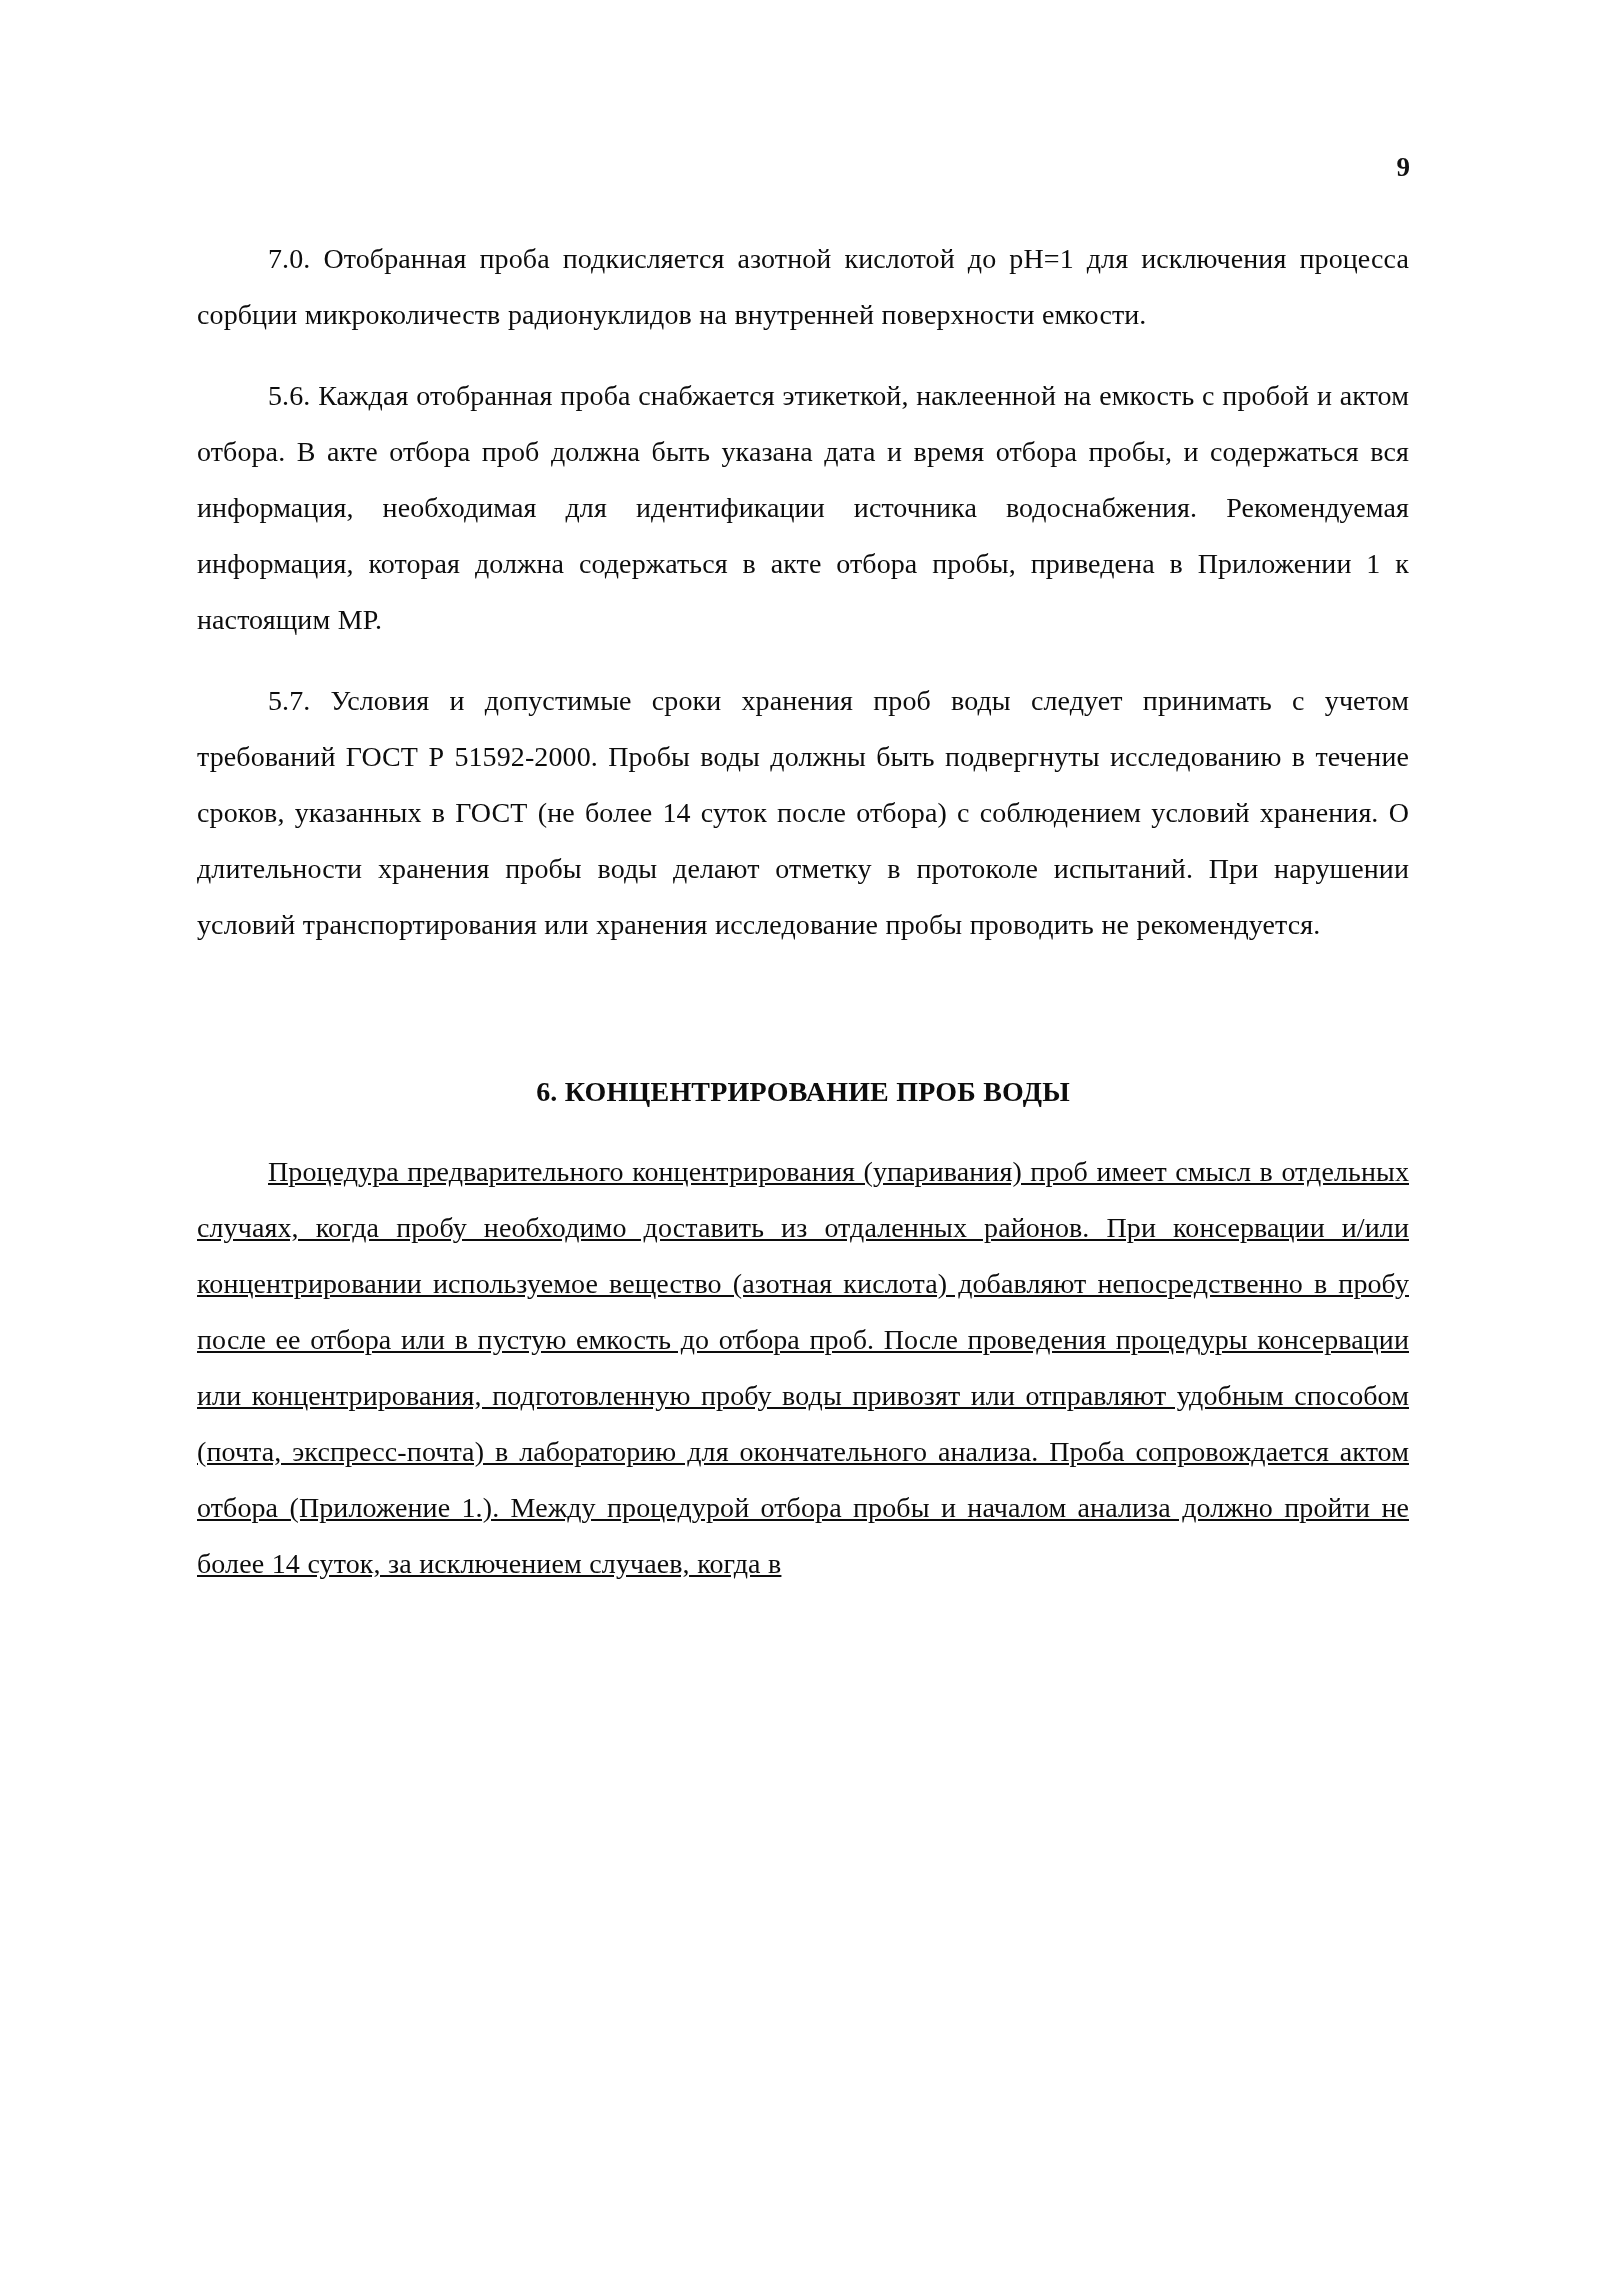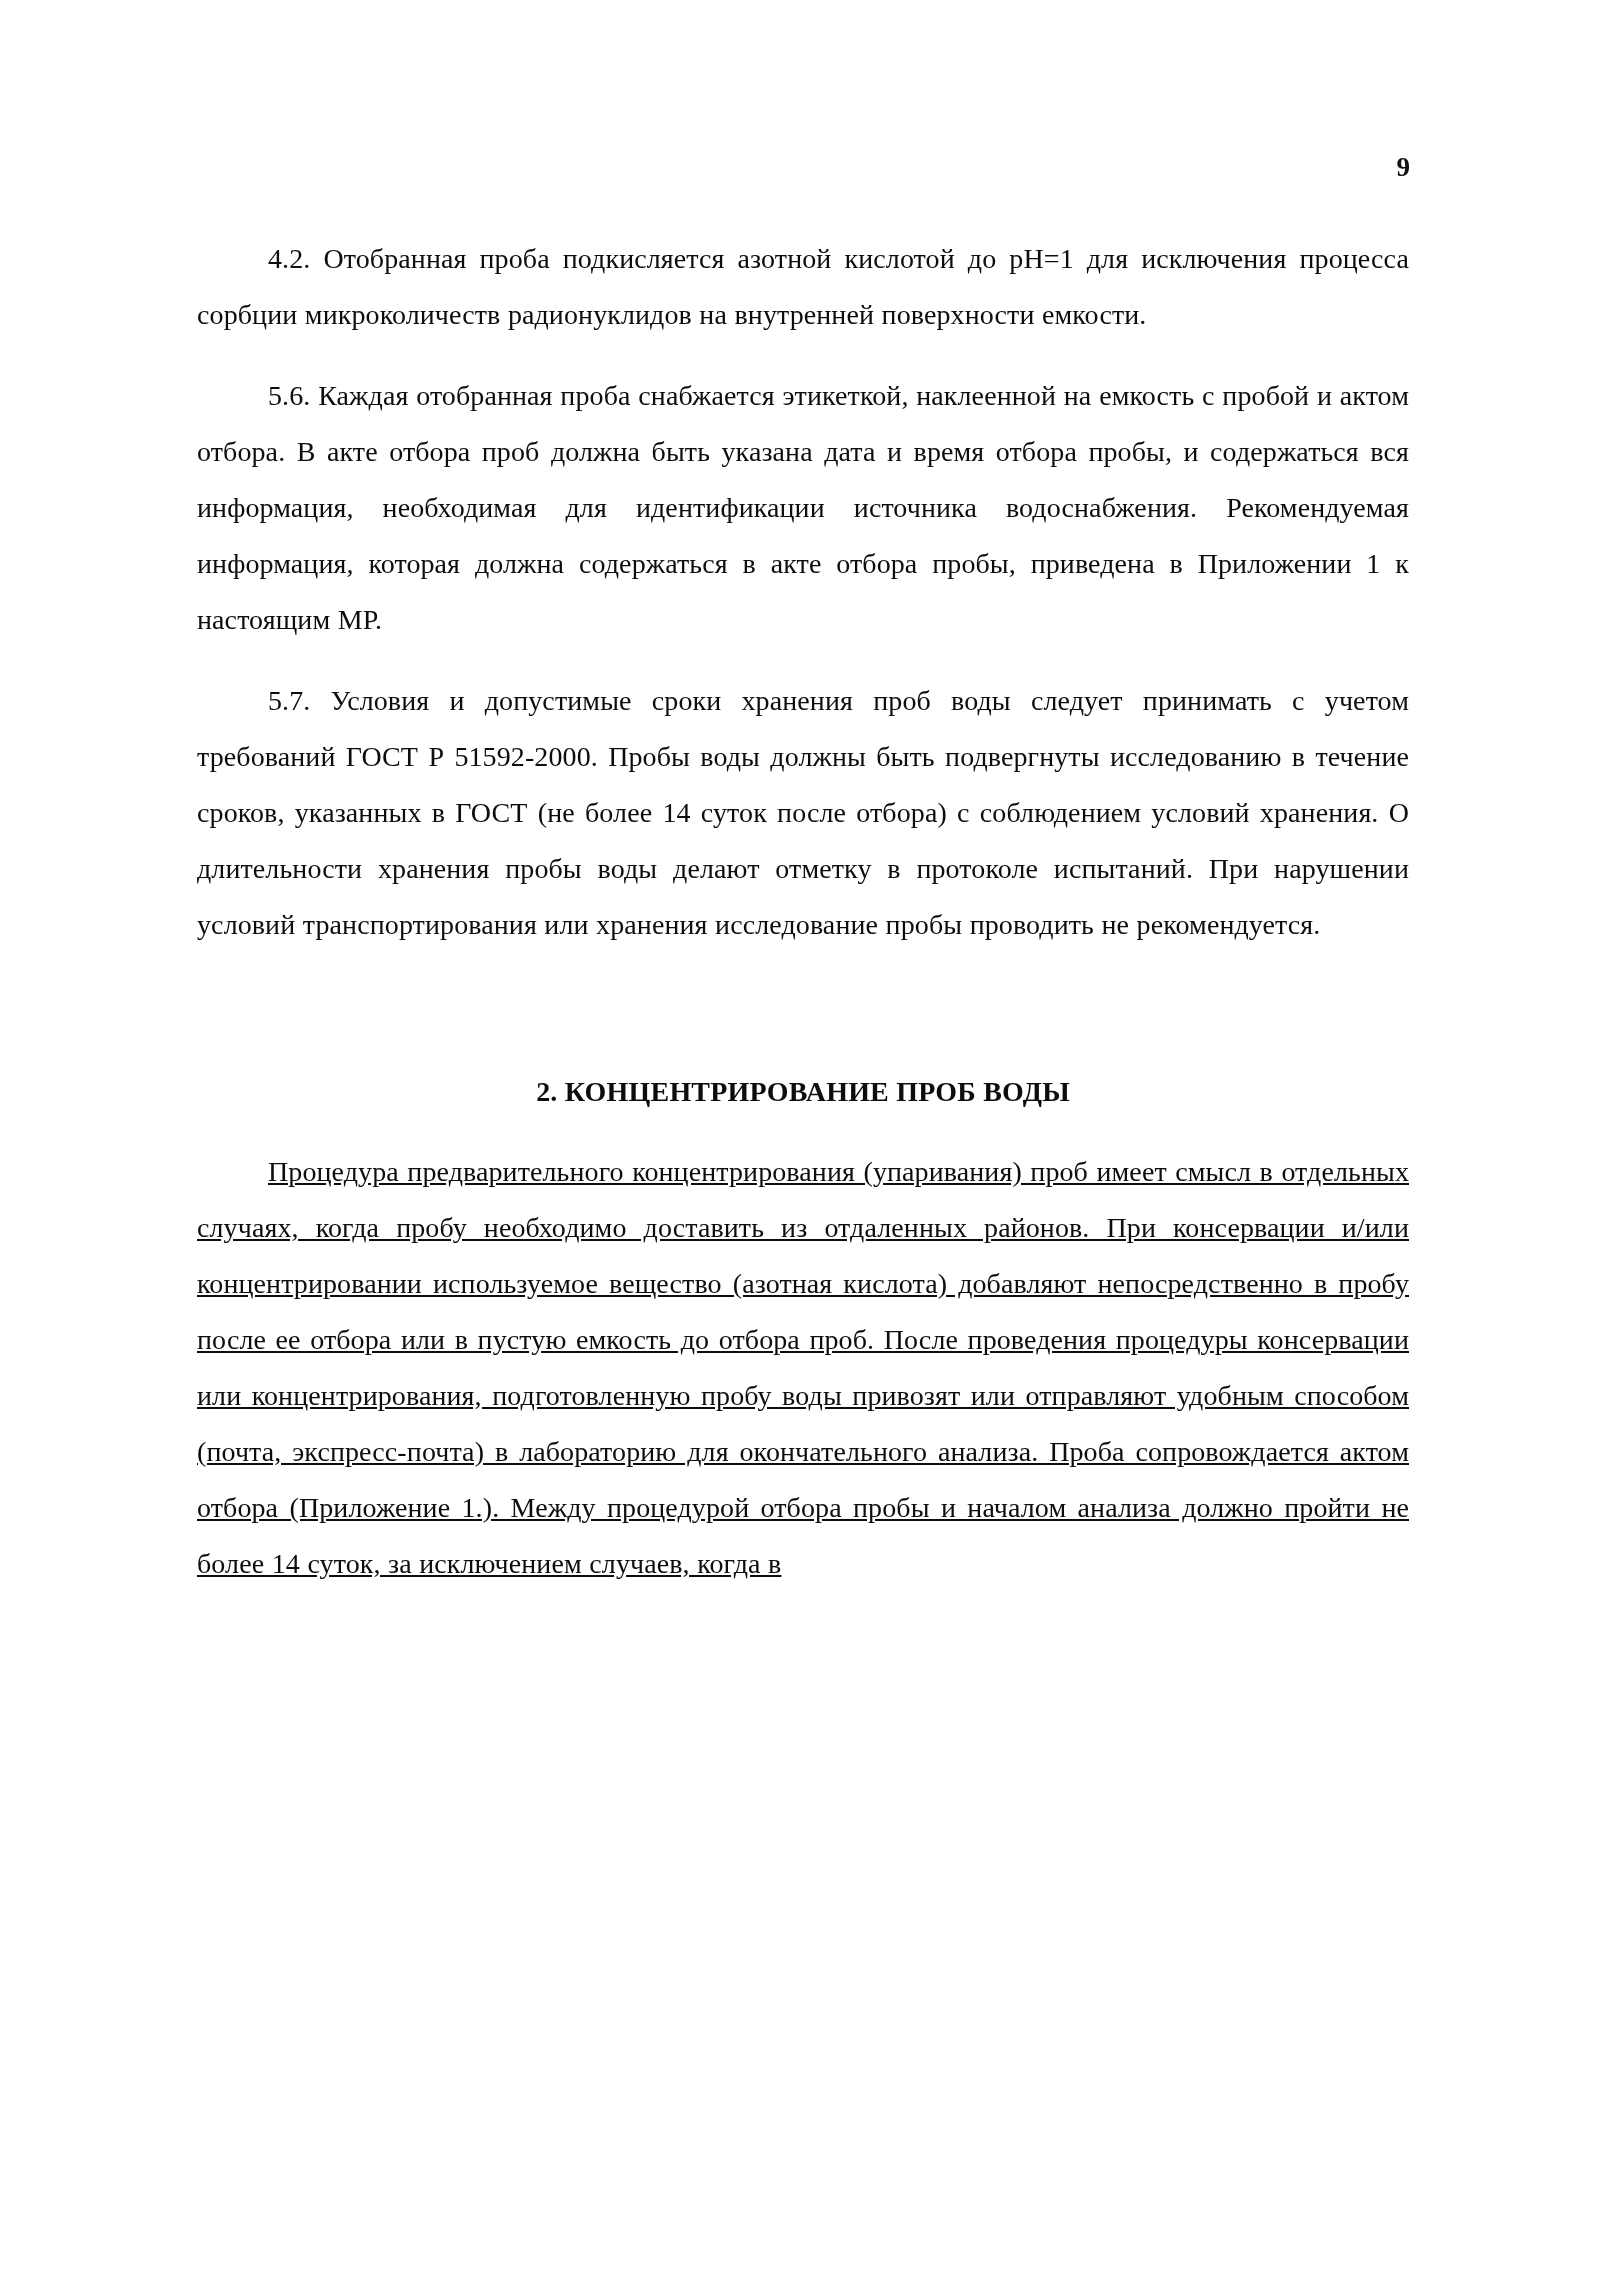--- a/index.html
+++ b/index.html
@@ -64,27 +64,27 @@
 </style>
 </head>
 <body>
 
 <div class="page">
 
   <div class="page-number">9</div>
 
   <div class="content">
 
-    <p class="para"><span class="indent"></span><span>4.2. Отобранная проба подкисляется азотной кислотой до pH=1 для исключения процесса сорбции микроколичеств радионуклидов на внутренней поверхности емкости.</span></p>
+    <p class="para"><span class="indent"></span><span>7.0. Отобранная проба подкисляется азотной кислотой до pH=1 для исключения процесса сорбции микроколичеств радионуклидов на внутренней поверхности емкости.</span></p>
 
     <p class="para"><span class="indent"></span><span>5.6. Каждая отобранная проба снабжается этикеткой, наклеенной на емкость с пробой и актом отбора. В акте отбора проб должна быть указана дата и время отбора пробы, и содержаться вся информация, необходимая для идентификации источника водоснабжения. Рекомендуемая информация, которая должна содержаться в акте отбора пробы, приведена в Приложении 1 к настоящим МР.</span></p>
 
     <p class="para"><span class="indent"></span><span>5.7. Условия и допустимые сроки хранения проб воды следует принимать с учетом требований ГОСТ Р 51592-2000. Пробы воды должны быть подвергнуты исследованию в течение сроков, указанных в ГОСТ (не более 14 суток после отбора) с соблюдением условий хранения. О длительности хранения пробы воды делают отметку в протоколе испытаний. При нарушении условий транспортирования или хранения исследование пробы проводить не рекомендуется.</span></p>
 
     <div class="spacer-before-heading"></div>
 
-    <h2 class="section-heading">2. КОНЦЕНТРИРОВАНИЕ ПРОБ ВОДЫ</h2>
+    <h2 class="section-heading">6. КОНЦЕНТРИРОВАНИЕ ПРОБ ВОДЫ</h2>
 
     <p class="para"><span class="indent"></span><span>Процедура предварительного концентрирования (упаривания) проб имеет смысл в отдельных случаях, когда пробу необходимо доставить из отдаленных районов. При консервации и/или концентрировании используемое вещество (азотная кислота) добавляют непосредственно в пробу после ее отбора или в пустую емкость до отбора проб. После проведения процедуры консервации или концентрирования, подготовленную пробу воды привозят или отправляют удобным способом (почта, экспресс-почта) в лабораторию для окончательного анализа. Проба сопровождается актом отбора (Приложение 1.). Между процедурой отбора пробы и началом анализа должно пройти не более 14 суток, за исключением случаев, когда в</span></p>
 
   </div>
 </div>
 
 
 </body></html>

